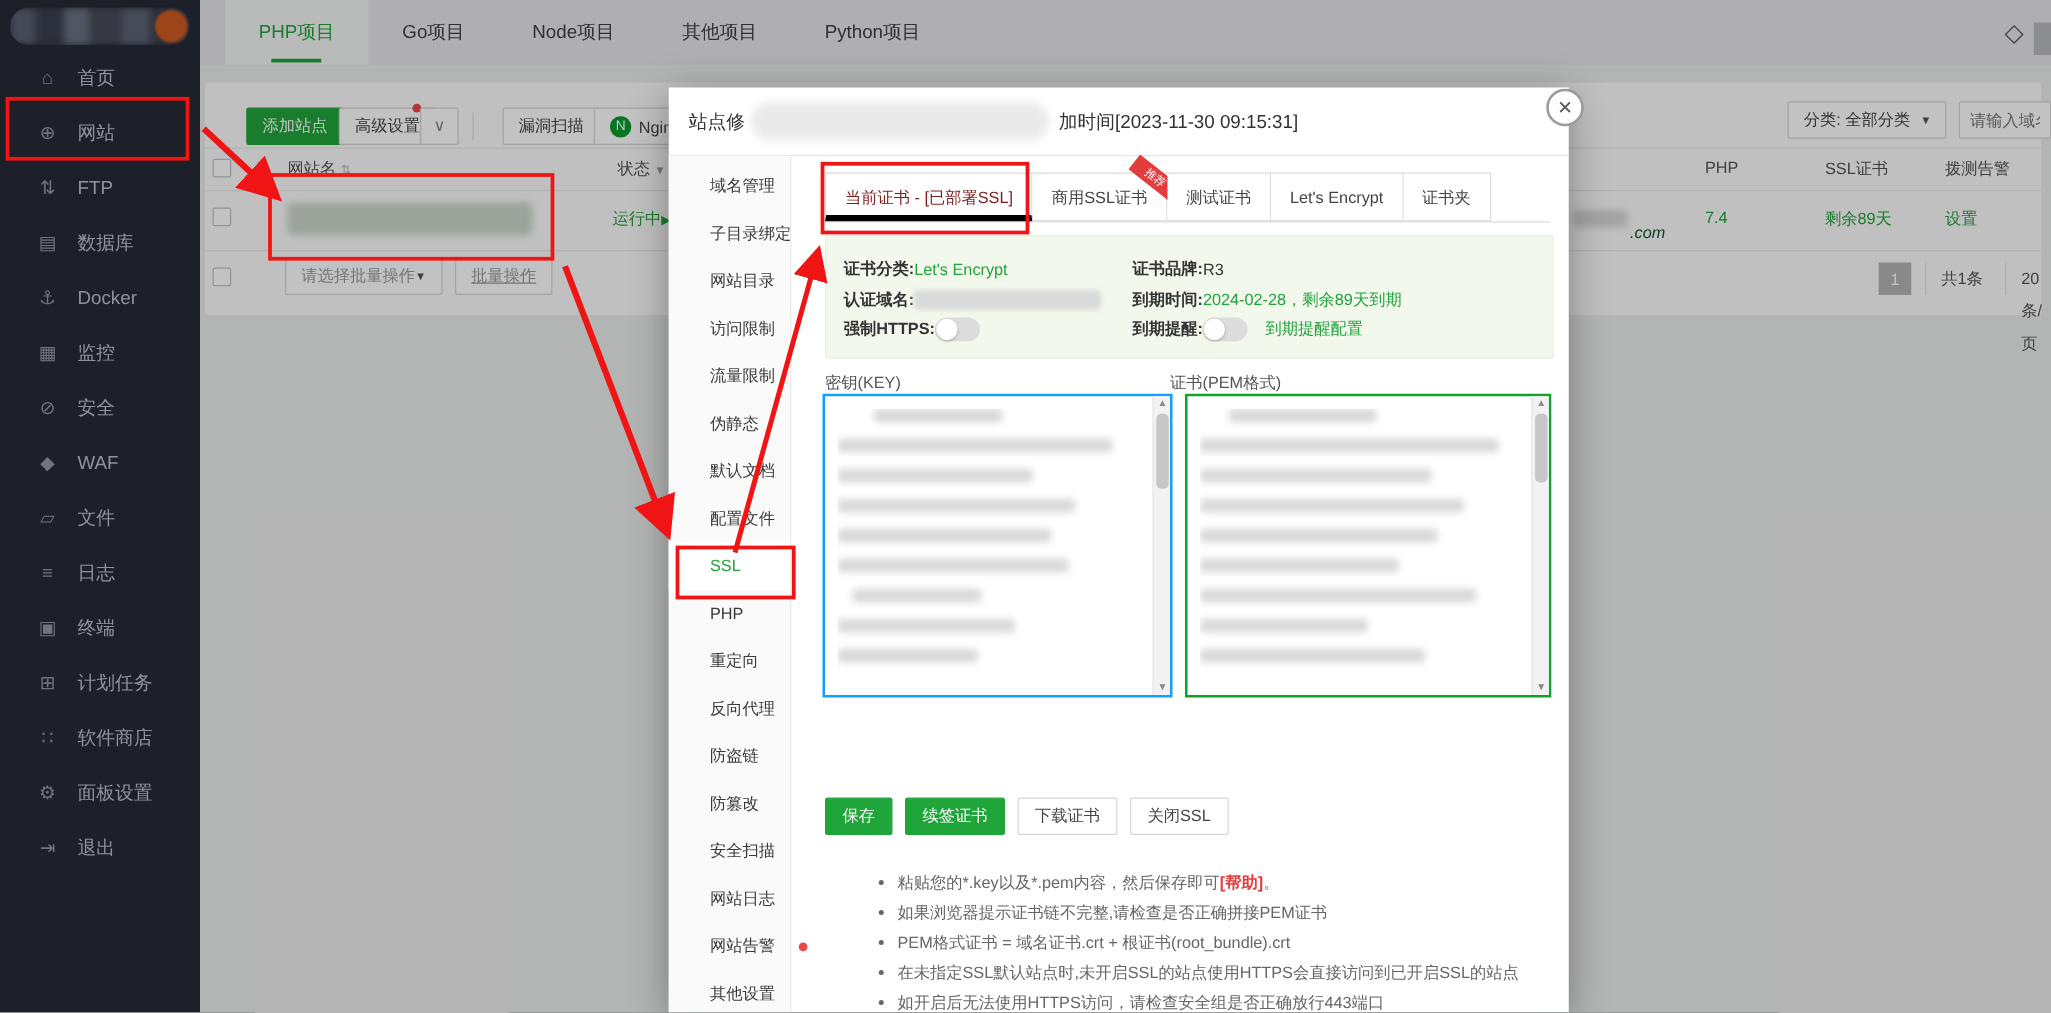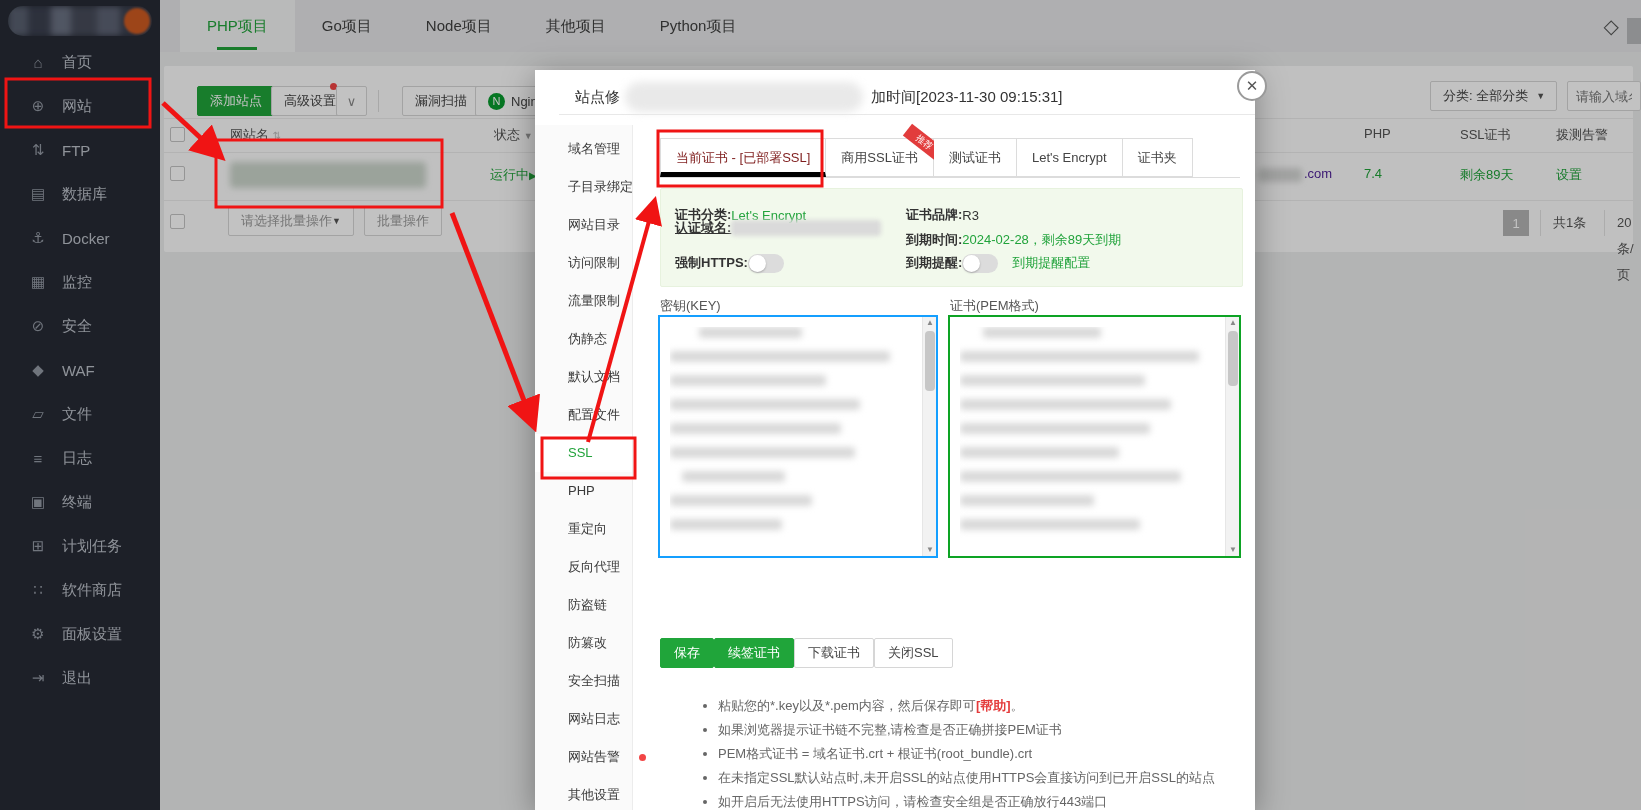--- a/index.html
+++ b/index.html
@@ -32,21 +32,21 @@
   .chk{width:15px;height:15px;border:1px solid #c4c4c4;border-radius:2px;background:#fff;}
   .hline{position:absolute;left:0;right:0;height:1px;background:#ececec;}
   .th{font-size:13px;color:#535353;}
   .greenlink{color:#21a33b;font-size:13px;cursor:pointer;}
   .blurpill{background:#d4d6d4;border-radius:4px;filter:blur(3px);}
   .reddot{position:absolute;width:7px;height:7px;border-radius:50%;background:#f24545;}
 
   
   .overlay{left:0;top:0;right:0;bottom:0;background:rgba(0,0,0,0.24);z-index:50;}
   .modal{left:535px;top:70px;width:720px;height:740px;background:#fff;z-index:60;box-shadow:0 6px 30px rgba(0,0,0,.35);}
-  .m-title{position:absolute;left:0;top:0;right:0;height:45px;border-bottom:1px solid #e8e8e8;font-size:15px;color:#333;margin-left:24px;}
+  .m-title{position:absolute;left:0;top:0;right:0;height:55px;border-bottom:1px solid #e8e8e8;font-size:15px;color:#333;}
   .m-close{position:absolute;right:-12px;top:1px;width:30px;height:30px;border-radius:50%;background:#fff;border:2px solid #9a9a9a;color:#555;display:flex;align-items:center;justify-content:center;font-size:15px;font-weight:bold;cursor:pointer;z-index:5;}
   .m-nav{position:absolute;left:0;top:55px;bottom:0;width:98px;background:#fafafa;border-right:1px solid #ececec;padding-top:5px;}
   .m-nav-item{height:38px;line-height:38px;padding-left:33px;font-size:13px;color:#3a3a3a;cursor:pointer;position:relative;white-space:nowrap;}
   .m-nav-item.active{background:#fff;color:#21a33b;}
   .m-content{position:absolute;left:113px;top:55px;right:0;bottom:0;}
 
   .ssltabs{position:absolute;left:12px;top:14px;right:15px;height:39px;border-bottom:1px solid #dcdcdc;display:flex;align-items:flex-end;}
   .ssltab{height:39px;line-height:37px;padding:0 15px;font-size:13px;color:#444;border:1px solid #dcdcdc;border-left:none;background:#fff;position:relative;cursor:pointer;white-space:nowrap;}
   .ssltab:first-child{border-left:1px solid #dcdcdc;}
   .ssltab.active{color:#7f1d1d;border-bottom:5px solid #000000;}
@@ -63,21 +63,21 @@
   .ta{position:absolute;background:#fff;}
   .ta.key{border:2px solid #149fff;}
   .ta.pem{border:2px solid #0da324;}
   .ta .lines{position:absolute;left:10px;top:10px;right:22px;bottom:8px;overflow:hidden;}
   .bl{height:11px;border-radius:3px;background:#d9d9d9;filter:blur(3px);margin-bottom:13px;}
   .scroll{position:absolute;right:0;top:0;bottom:0;width:14px;background:#f2f2f2;border-left:1px solid #e6e6e6;}
   .scroll .up,.scroll .dn{position:absolute;left:0;width:14px;height:12px;font-size:8px;color:#888;text-align:center;line-height:12px;}
   .scroll .up{top:0;} .scroll .dn{bottom:0;}
   .scroll .thumb{position:absolute;left:2px;width:10px;border-radius:4px;background:#c7c7c7;}
 
-  .mbtns{position:absolute;left:12px;top:513px;display:flex;}
+  .mbtns{position:absolute;left:12px;top:513px;display:flex;gap:10px;}
   .mbtn{height:30px;padding:0 13px;font-size:13px;border-radius:2px;display:inline-flex;align-items:center;border:1px solid #d6d6d6;background:#fff;color:#444;cursor:pointer;}
   .mbtn.green{background:#20a53a;border-color:#20a53a;color:#fff;}
 
   .notes{position:absolute;left:30px;top:556px;font-size:13px;color:#666;}
   .notes li{line-height:24px;list-style:disc;}
   .helplink{color:#e43b3b;font-weight:bold;cursor:pointer;}
 
   
   .anno{left:0;top:0;width:1641px;height:810px;z-index:70;pointer-events:none;}
 </style>
@@ -190,32 +190,32 @@
     <div class="abs th" style="left:330px;top:60px;"><span>状态</span> <span style="color:#999;font-size:9px;">▼</span></div>
     <div class="abs th" style="left:1200px;top:60px;">PHP</div>
     <div class="abs th" style="left:1296px;top:60px;">SSL证书</div>
     <div class="abs th" style="left:1392px;top:60px;">拨测告警</div>
     <div class="hline" style="top:86px;"></div>
 
     <div class="abs chk" style="left:6px;top:100px;"></div>
     <div class="abs blurpill" style="left:66px;top:96px;width:196px;height:26px;background:#ccd6cc;"></div>
     <div class="abs greenlink" style="left:326px;top:100px;"><span>运行中</span><span style="font-size:10px;">▶</span></div>
     <div class="abs blurpill" style="left:1094px;top:102px;width:44px;height:14px;"></div>
-    <div class="abs" style="left:1140px;top:100px;font-size:13px;color:#4c1d95;">.com</div>
+    <div class="abs" style="left:1140px;top:112px;font-size:13px;color:#14532d;font-style:italic;">.com</div>
     <div class="abs greenlink" style="left:1200px;top:100px;">7.4</div>
     <div class="abs greenlink" style="left:1296px;top:100px;">剩余89天</div>
     <div class="abs greenlink" style="left:1392px;top:100px;">设置</div>
     <div class="hline" style="top:134px;"></div>
 
     <div class="abs chk" style="left:6px;top:148px;"></div>
     <div class="abs btn" style="left:64px;top:140px;width:126px;justify-content:space-between;color:#999;">
       <span>请选择批量操作</span>
       <span style="color:#555;font-size:9px;">▼</span>
     </div>
-    <div class="abs btn" style="left:200px;top:140px;color:#999;">批量操作</div>
+    <div class="abs btn" style="left:200px;top:140px;color:#999;text-decoration:underline;">批量操作</div>
 
     <div class="abs" style="left:1339px;top:144px;width:26px;height:26px;background:#b5b5b5;color:#fff;font-size:13px;display:flex;align-items:center;justify-content:center;">1</div>
     <div class="abs" style="left:1376px;top:144px;height:26px;line-height:26px;font-size:13px;color:#555;border-left:1px solid #e3e3e3;padding:0 12px;">共1条</div>
     <div class="abs" style="left:1440px;top:144px;height:26px;line-height:26px;font-size:13px;color:#555;border-left:1px solid #e3e3e3;padding:0 12px;">20条/页</div>
   </div>
 
   <div class="abs overlay"></div>
 
   <div class="abs modal">
     <div class="m-close">✕</div>
@@ -257,21 +257,21 @@
 
       <div class="certpanel">
         <div class="crow" style="left:14px;top:16px;">
             <span class="clabel">证书分类: </span>
             <span class="cgreen">Let's Encrypt</span>
           </div>
         <div class="crow" style="left:245px;top:16px;">
             <span class="clabel">证书品牌: </span>
             <span>R3</span>
           </div>
-        <div class="crow" style="left:14px;top:29px;text-decoration:underline;">
+        <div class="crow" style="left:14px;top:41px;">
             <span class="clabel">认证域名: </span>
             <span class="blurpill" style="display:inline-block;width:150px;height:16px;background:#dadada;filter:blur(2px);"></span>
           </div>
         <div class="crow" style="left:245px;top:41px;">
             <span class="clabel">到期时间: </span>
             <span class="cgreen">2024-02-28，剩余89天到期</span>
           </div>
         <div class="crow" style="left:14px;top:64px;">
             <span class="clabel">强制HTTPS: </span>
             <span class="toggle">
@@ -281,21 +281,21 @@
         <div class="crow" style="left:245px;top:64px;">
             <span class="clabel">到期提醒: </span>
             <span class="toggle">
               <span class="knob"></span>
             </span>
             <span class="cgreen" style="margin-left:14px;cursor:pointer;">到期提醒配置</span>
           </div>
       </div>
 
       <div class="talabel" style="left:12px;top:172px;">密钥(KEY)</div>
-      <div class="talabel" style="left:302px;top:172px;">证书(PEM格式)</div>
+      <div class="talabel" style="left:288px;top:172px;">证书(PEM格式)</div>
 
       <div class="ta key" style="left:10px;top:190px;width:280px;height:243px;">
         <div class="lines">
           <div class="bl" style="width:42%;margin-left:12%;"></div>
           <div class="bl" style="width:90%;"></div>
           <div class="bl" style="width:64%;"></div>
           <div class="bl" style="width:78%;"></div>
           <div class="bl" style="width:70%;"></div>
           <div class="bl" style="width:76%;"></div>
           <div class="bl" style="width:42%;margin-left:5%;"></div>

